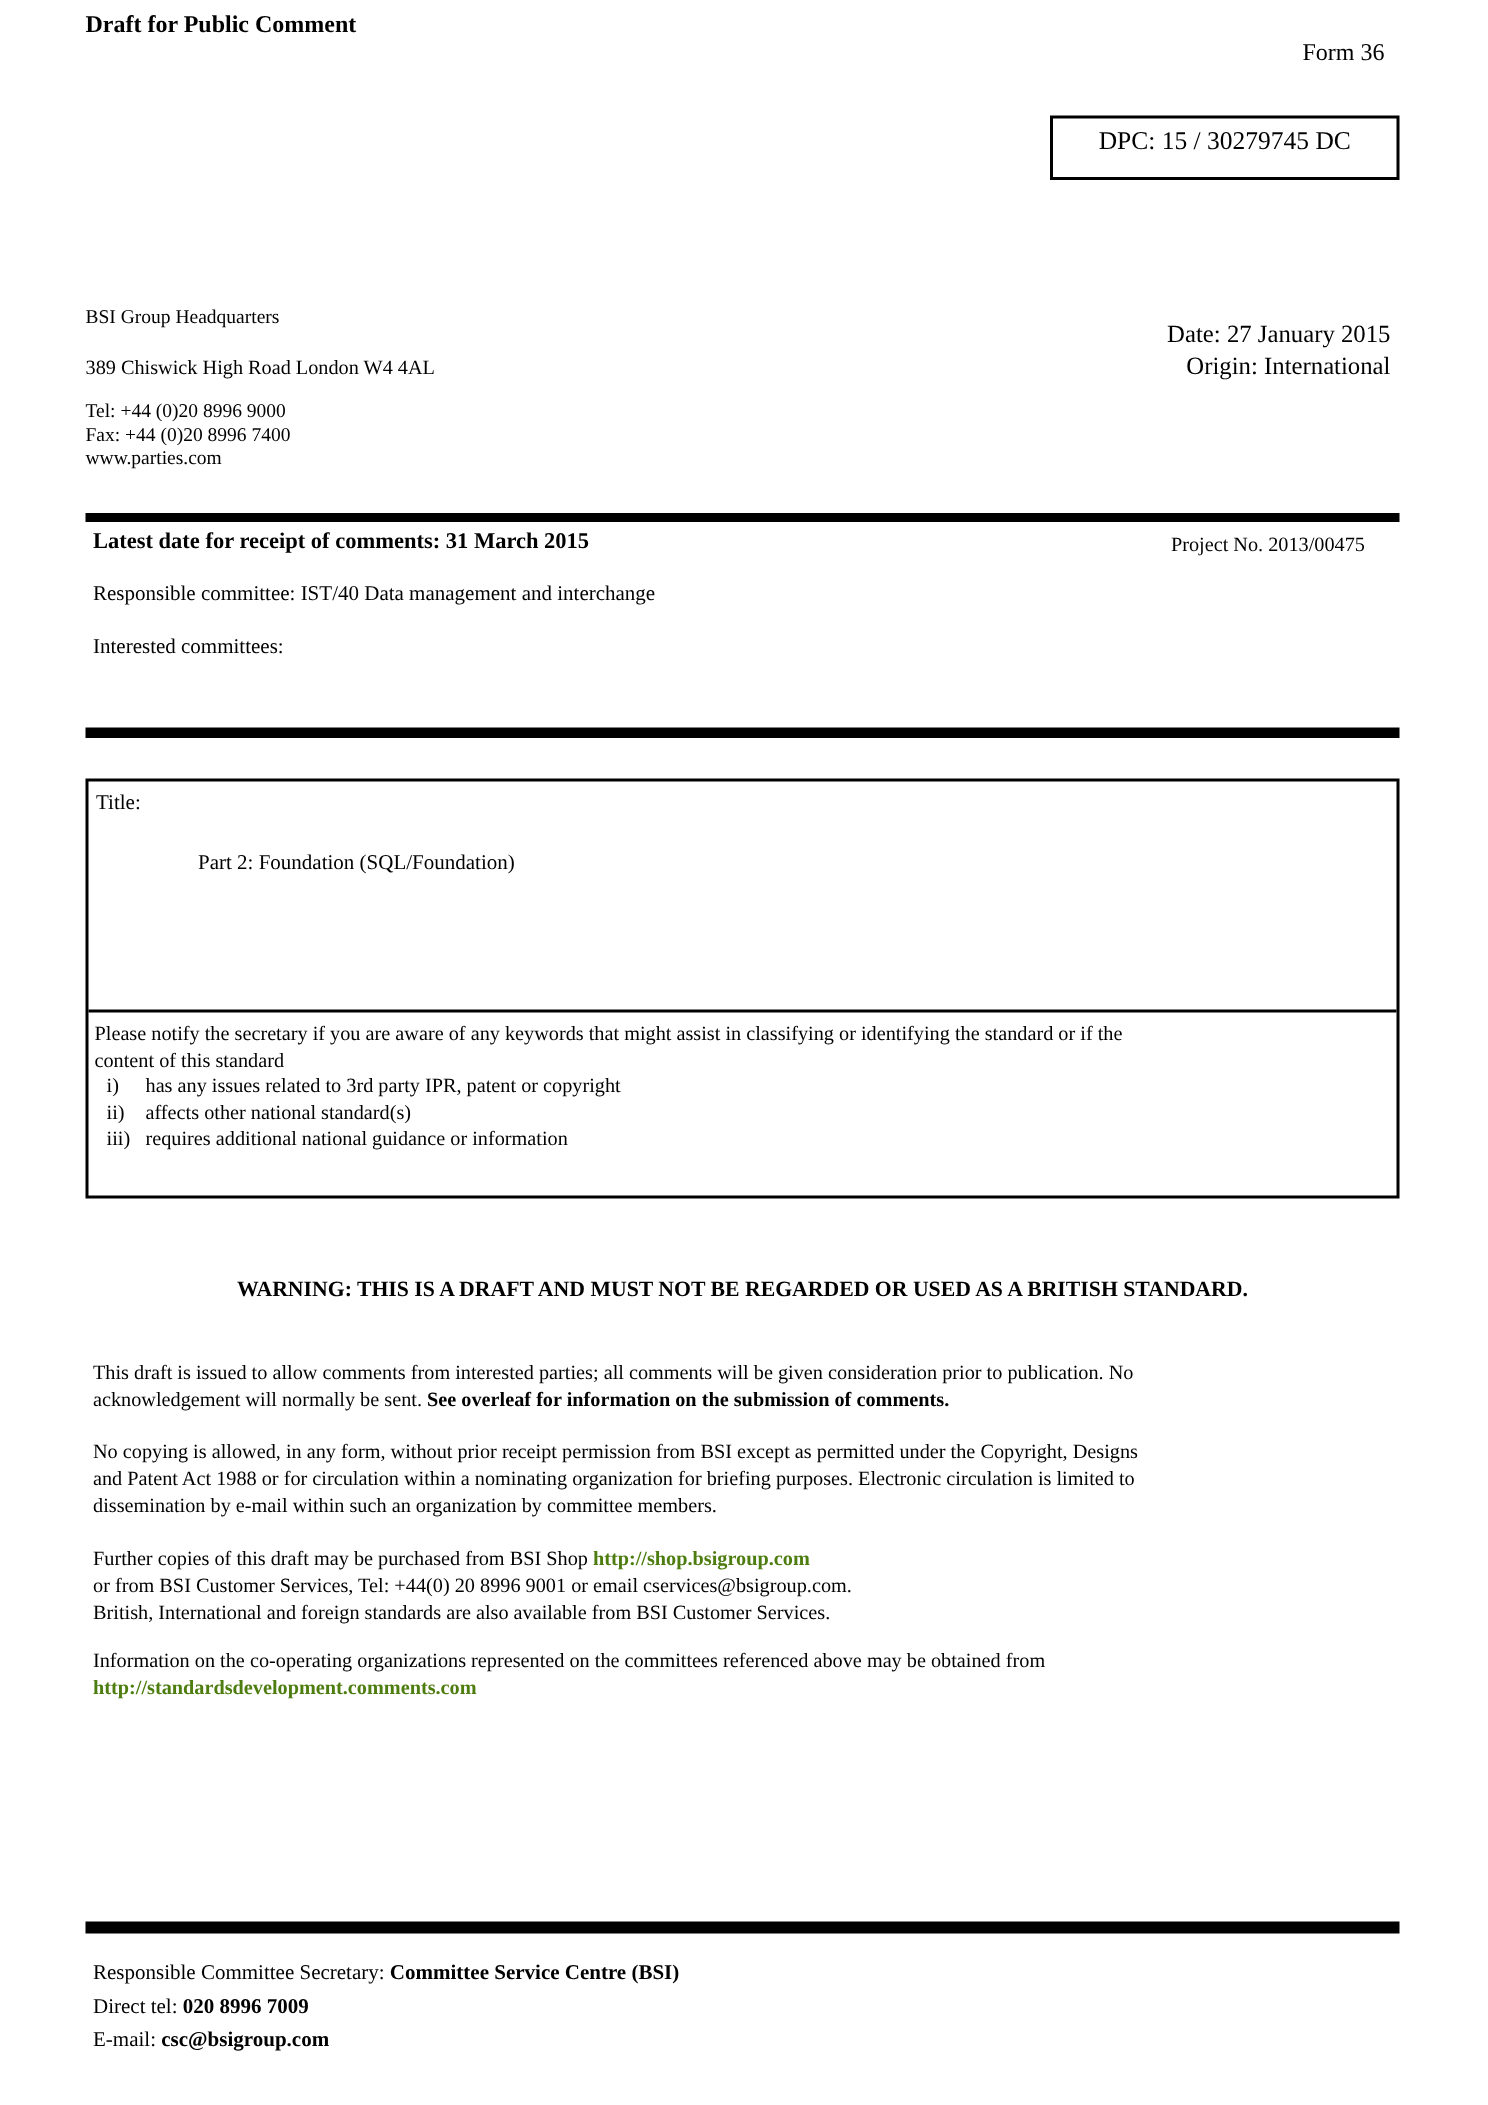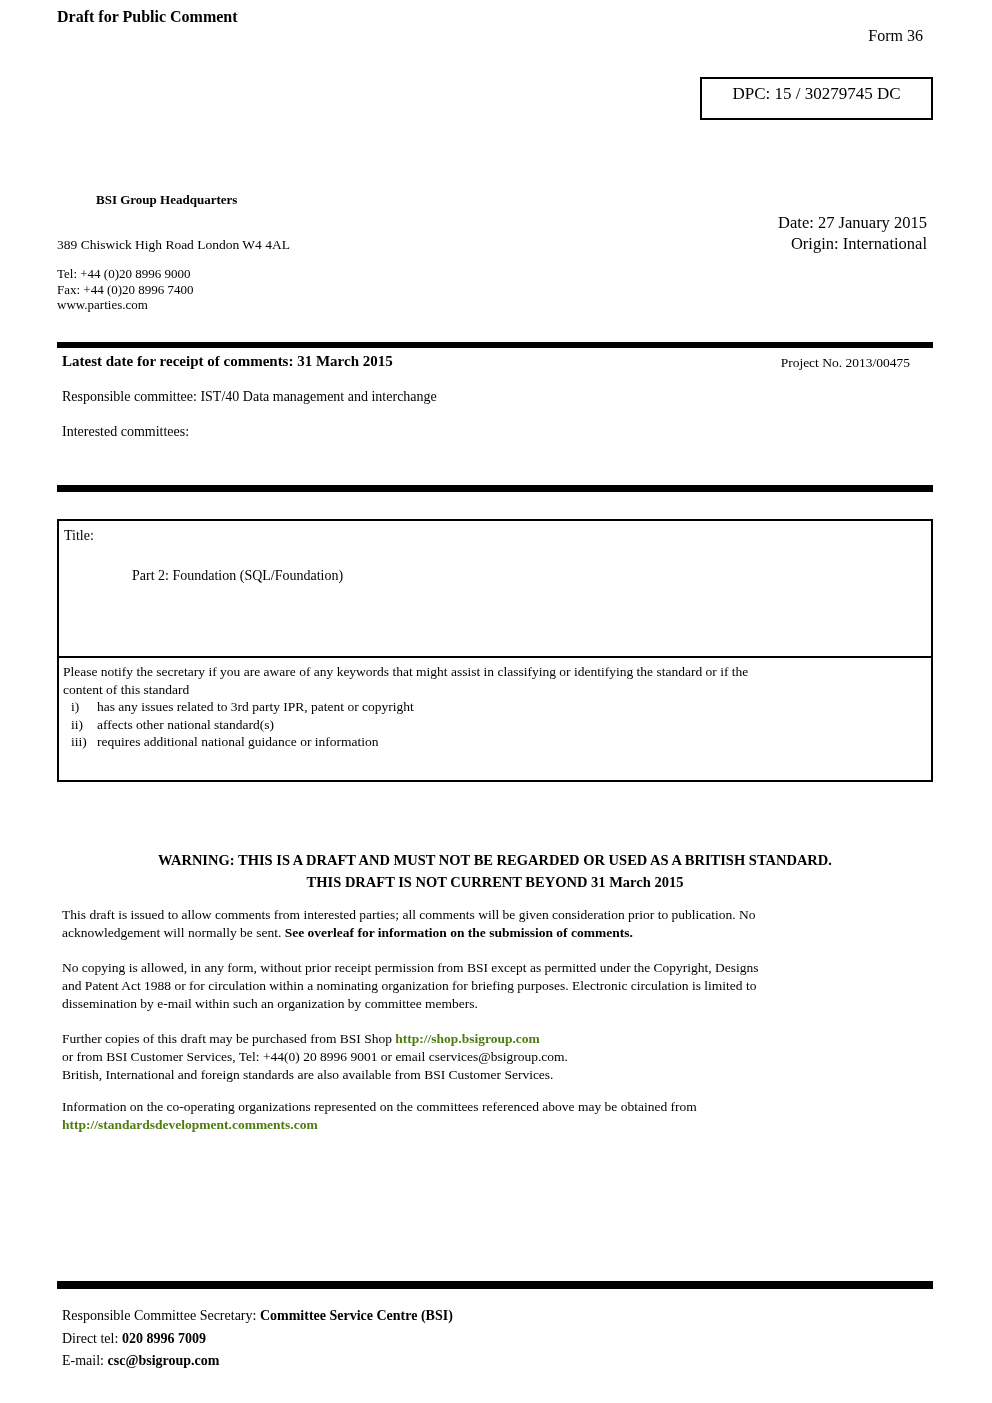--- a/index.html
+++ b/index.html
@@ -20,36 +20,36 @@
     border:2px solid #000; text-align:center; font-size:17px; padding-top:5px;
   }
   .logo {
     left:55px; top:70px; font-family:"DejaVu Sans", sans-serif;
     font-weight:bold; font-size:92px; letter-spacing:-7px; line-height:1;
   }
   .logo-dot {
     display:inline-block; width:17px; height:17px; border-radius:50%;
     background:#EE3124; margin-left:10px;
   }
-  .hq-title   { left:57px; top:192px; font-size:13px; font-weight:bold;margin-left:39px; }
+  .hq-title   { left:57px; top:203px; font-size:13px; font-weight:normal; }
   .hq-address { left:57px; top:237px; font-size:13.5px; }
   .hq-contact { left:57px; top:266px; font-size:13px; line-height:15.5px; }
   .date-block { right:65px; top:212px; text-align:right; font-size:16.5px; line-height:21px; }
 
   
   .bar1 { top:342px; height:6px; }
   .latest-date { left:62px; top:353px; font-size:15px; font-weight:bold; }
   .project-no  { top:355px; right:82px; font-size:13.5px; }
   .responsible { left:62px; top:389px; font-size:14px; }
   .interested  { left:62px; top:424px; font-size:14px; }
   .bar2 { top:485px; height:7px; }
 
   
   .box-container { left:57px; top:519px; width:872px; border:2px solid #000; }
-  .title-row { position:relative; height:135px; font-size:14px;padding-left:40px; }
+  .title-row { position:relative; height:152px; font-size:14px;padding-left:40px; }
   .title-label { position:absolute; left:5px;  top:7px; }
   .title-line1 { position:absolute; left:73px; top:7px; }
   .title-line2 { position:absolute; left:73px; top:47px; }
   .notify-row { border-top:2px solid #000; height:112px; padding:5px 4px; font-size:13.5px; line-height:17.5px; }
   .notify-item { padding-left:8px; }
   .notify-marker { display:inline-block; width:26px; }
 
   
   .warning { left:57px; top:849px; width:876px; text-align:center; font-weight:bold; font-size:14.5px; line-height:22px; }
   .para { font-size:13.5px; line-height:18px; }
@@ -109,21 +109,20 @@
         <span class="notify-marker">ii)</span><span>affects other national standard(s)</span>
       </div>
       <div class="notify-item">
         <span class="notify-marker">iii)</span><span>requires additional national guidance or information</span>
       </div>
     </div>
   </div>
 
   <div class="abs warning">
     <div>WARNING: THIS IS A DRAFT AND MUST NOT BE REGARDED OR USED AS A BRITISH STANDARD.</div>
-    <div>THIS DRAFT IS NOT CURRENT BEYOND 31 March 2015</div>
   </div>
 
   <div class="abs para p1">
     <div>This draft is issued to allow comments from interested parties; all comments will be given consideration prior to publication.  No</div>
     <div>
       <span>acknowledgement will normally be sent. </span><span class="b">See overleaf for information on the submission of comments.</span>
     </div>
   </div>
 
   <div class="abs para p2">

